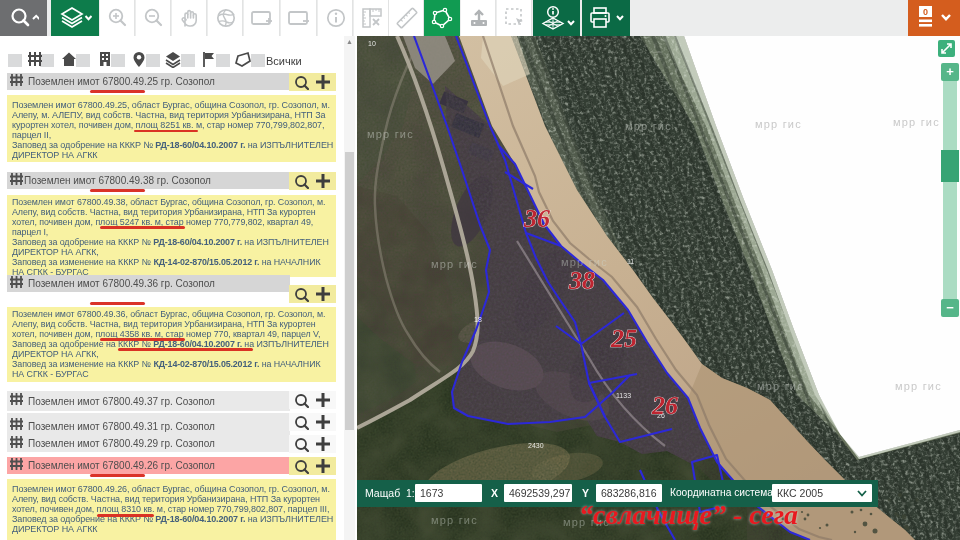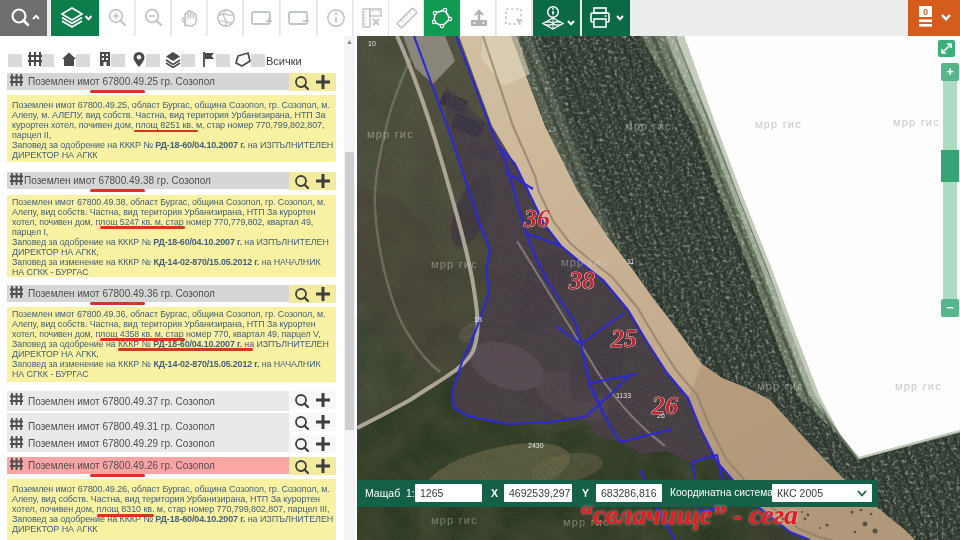--- a/index.html
+++ b/index.html
@@ -227,21 +227,21 @@
       <div class="hicons" style="top:136px;height:18px;background:#f2eb9e">
         <svg width="15" height="15" viewBox="0 0 15 15" style="">
           <circle cx="7" cy="7" r="5" fill="none" stroke="#3e3e3e" stroke-width="1.8"></circle>
           <line x1="10.5" y1="10.5" x2="14" y2="14" stroke="#3e3e3e" stroke-width="2.2" stroke-linecap="round"></line>
         </svg>
         <svg width="16" height="16" viewBox="0 0 16 16" style="">
           <path d="M8 1 V15 M1 8 H15" stroke="#3e3e3e" stroke-width="3"></path>
         </svg>
       </div>
 <div class="det" style="top:159px;height:82px;font-size:8.9px;line-height:10.0px;padding-top:2px">Поземлен имот 67800.49.38, област Бургас, община Созопол, гр. Созопол, м.<br>Алепу, вид собств. Частна, вид територия Урбанизирана, НТП За курортен<br>хотел, почивен дом, площ 5247 кв. м, стар номер 770,779,802, квартал 49,<br>парцел I,<br>Заповед за одобрение на КККР № <b>РД-18-60/04.10.2007 г.</b> на ИЗПЪЛНИТЕЛЕН<br>ДИРЕКТОР НА АГКК,<br>Заповед за изменение на КККР № <b>КД-14-02-870/15.05.2012 г.</b> на НАЧАЛНИК<br>НА СГКК - БУРГАС</div>
-<div class="hdr" style="top:249px;height:17px">
+<div class="hdr" style="top:239px;height:17px">
         <span style="margin-left:2px"><svg width="15" height="14" viewBox="0 0 15 14" style="">
             <path d="M3 1 v12 M7.5 1 v12 M12 1 v12 M1 4.5 h13 M1 9 h13" stroke="#4f4f4f" stroke-width="1.8"></path>
           </svg></span>
         <span class="htx" style="margin-left:4px">Поземлен имот 67800.49.36 гр. Созопол</span>
       </div>
       <div class="hicons" style="top:249px;height:18px;background:#f2eb9e">
         <svg width="15" height="15" viewBox="0 0 15 15" style="">
           <circle cx="7" cy="7" r="5" fill="none" stroke="#3e3e3e" stroke-width="1.8"></circle>
           <line x1="10.5" y1="10.5" x2="14" y2="14" stroke="#3e3e3e" stroke-width="2.2" stroke-linecap="round"></line>
         </svg>
@@ -515,21 +515,21 @@
 <div class="wm" style="left:206px;top:480px;color:rgba(205,210,202,0.45)">мрр гис</div>
 <div style="position:absolute;left:581px;top:4px;width:17px;height:17px;background:#3cb07c;border-radius:2px"><svg width="17" height="17" viewBox="0 0 17 17" style="">
           <path d="M4 13 L13 4 M4 9 V13 H8 M13 8 V4 H9" stroke="#fff" stroke-width="1.6" fill="none"></path>
         </svg></div>
 <div class="zbtn" style="top:27px">+</div>
 <div style="position:absolute;left:586px;top:45px;width:14px;height:218px;background:#abdcc3"></div>
 <div style="position:absolute;left:584px;top:114px;width:18px;height:32px;background:#37a474"></div>
 <div class="zbtn" style="top:263px">−</div>
 <div id="bbar">
         <div class="blbl" style="left:10px">Мащаб&nbsp;&nbsp;1:</div>
-        <div class="binp" style="left:60px;width:67px">1265</div>
+        <div class="binp" style="left:60px;width:67px">1673</div>
         <div class="blbl" style="left:136px;font-weight:bold">X</div>
         <div class="binp" style="left:149px;width:68px">4692539,297</div>
         <div class="blbl" style="left:227px;font-weight:bold">Y</div>
         <div class="binp" style="left:241px;width:66px">683286,816</div>
         <div class="blbl" style="left:315px;font-size:10.2px">Координатна система</div>
         <div class="binp" style="left:417px;width:100px">ККС 2005<svg width="10" height="7" viewBox="0 0 10 7" style="position:absolute;right:5px;top:6px">
             <path d="M1 1 L5 5.5 9 1" fill="none" stroke="#156049" stroke-width="1.8"></path>
           </svg></div>
       </div>
 <div id="redtxt">“свлачище” - сега</div>

